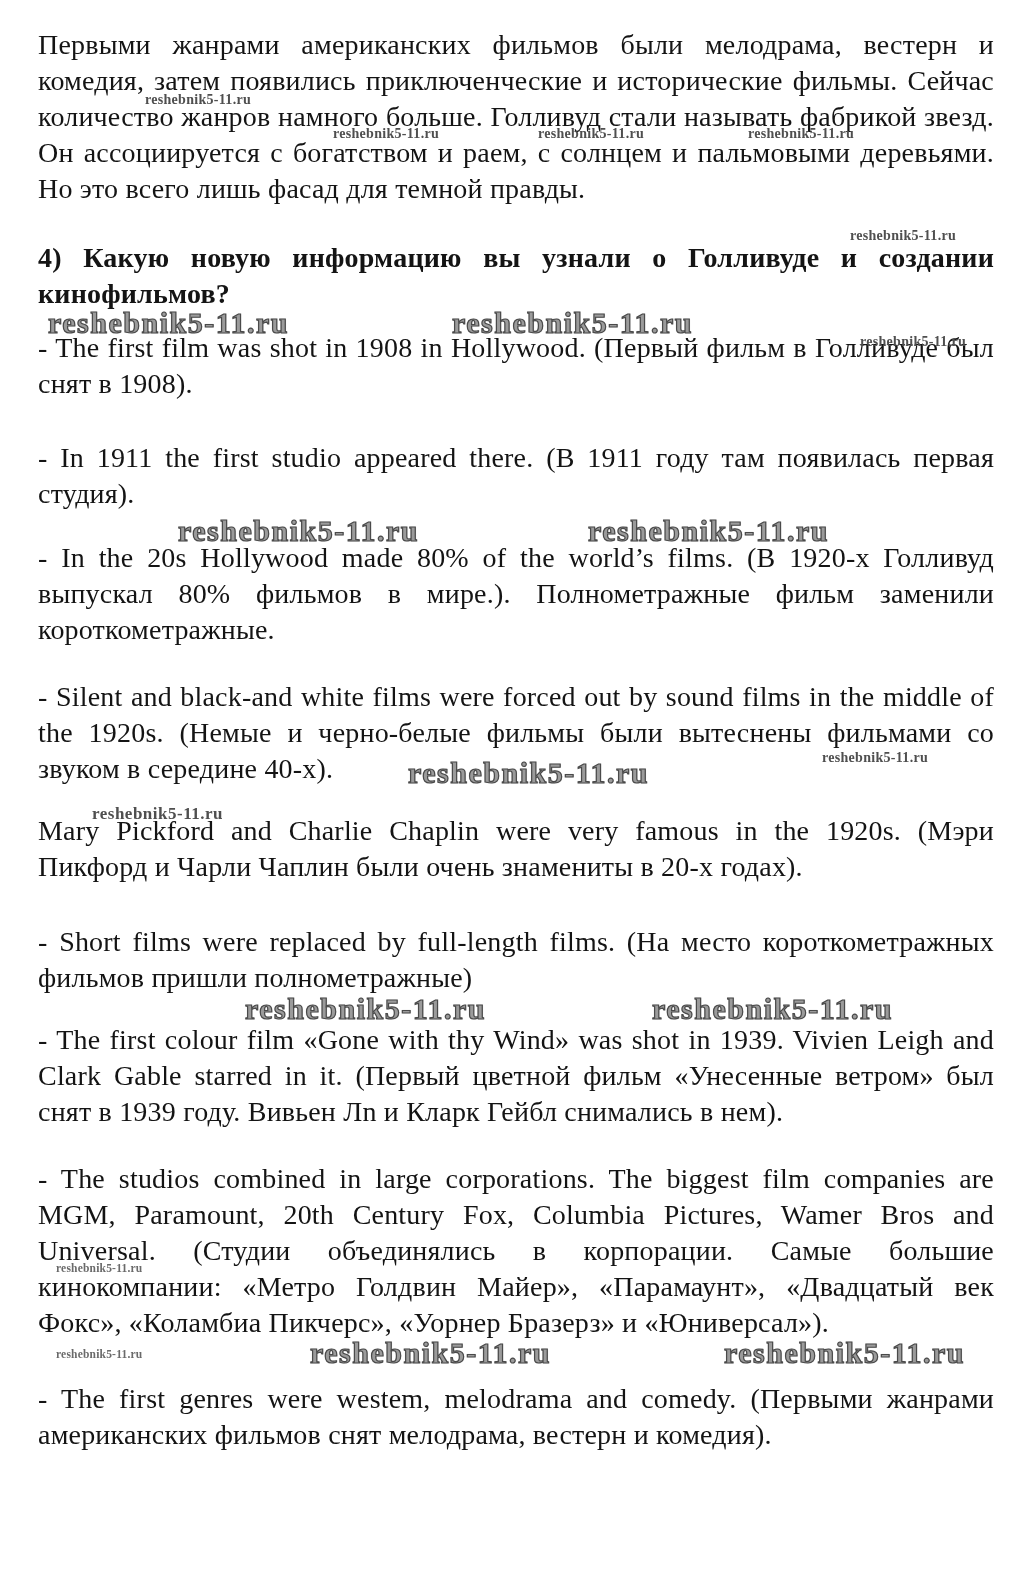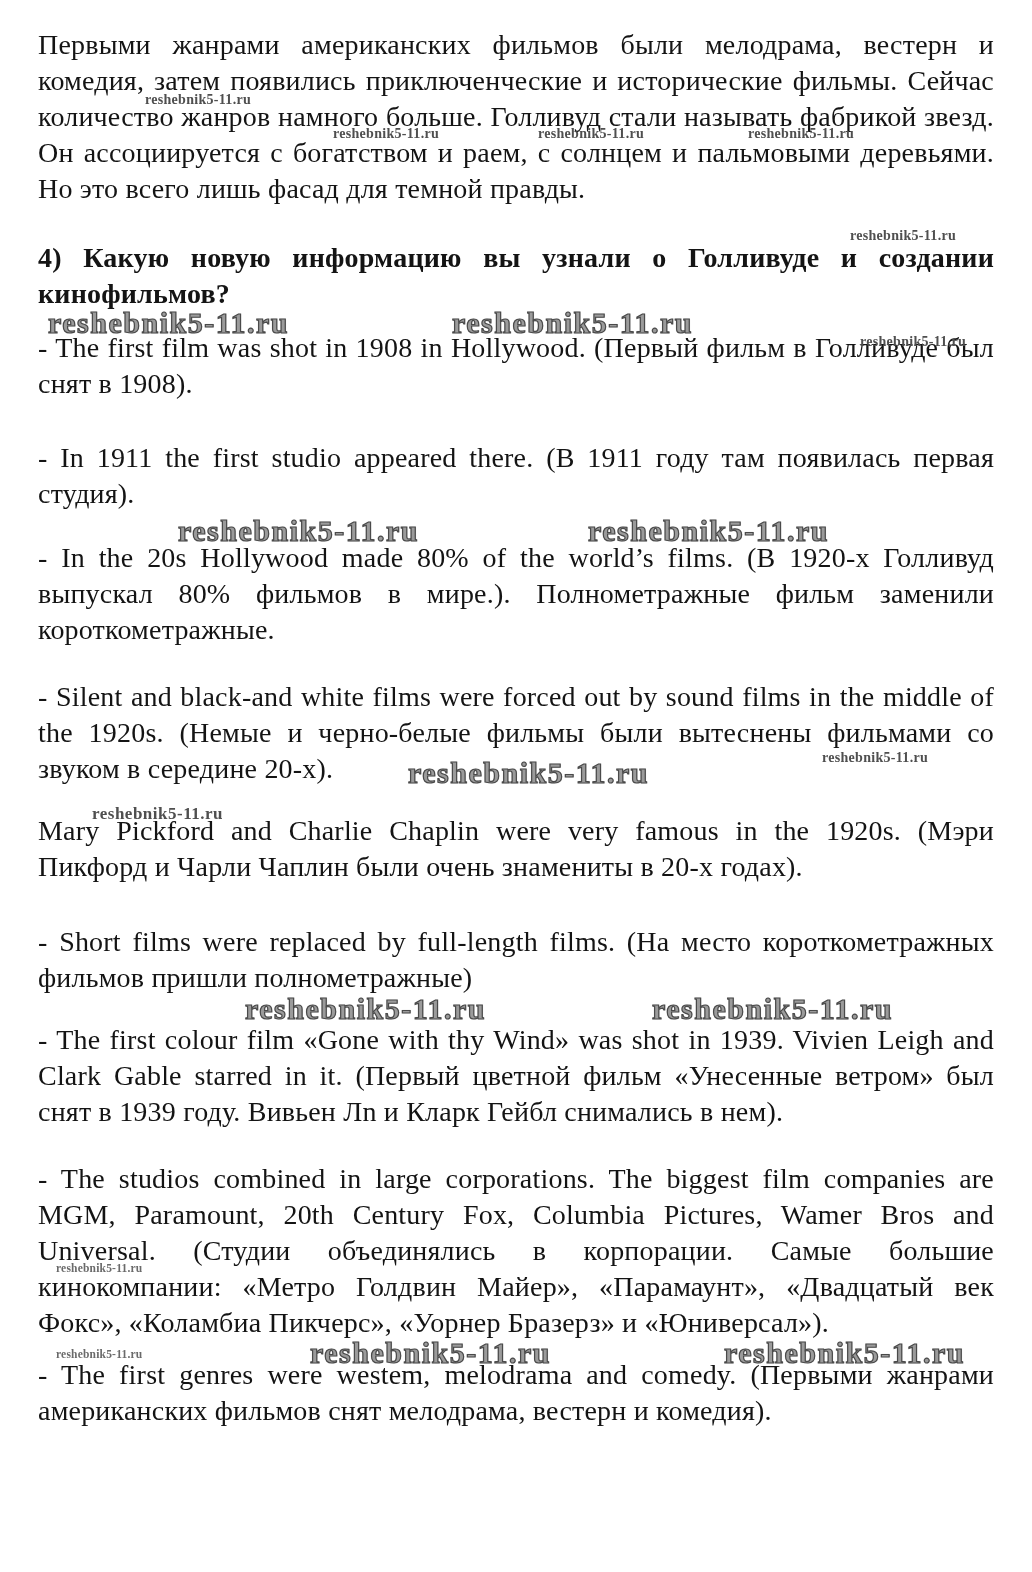--- a/index.html
+++ b/index.html
@@ -30,21 +30,21 @@
     font-weight: bold;
   }
   
   .mb33 { margin-bottom: 33px; }
   .mb30 { margin-bottom: 18px; }
   .mb38 { margin-bottom: 38px; }
   .mb28 { margin-bottom: 28px; }
   .mb31 { margin-bottom: 31px; }
   .mb26 { margin-bottom: 26px; }
   .mb39 { margin-bottom: 39px; }
-  .mb32 { margin-bottom: 16px; }
+  .mb32 { margin-bottom: 40px; }
 
   
   .wm {
     position: absolute;
     font-family: "Liberation Serif", serif;
     font-weight: bold;
     white-space: nowrap;
     z-index: 3;
     pointer-events: none;
   }
@@ -65,21 +65,21 @@
 <div class="page">
   <div class="content">
 
     <p class="para mb33">Первыми жанрами американских фильмов были мелодрама, вестерн и комедия, затем появились приключенческие и исторические фильмы. Сейчас количество жанров намного больше. Голливуд стали называть фабрикой звезд. Он ассоциируется с богатством и раем, с солнцем и пальмовыми деревьями. Но это всего лишь фасад для темной правды.</p>
 
     <p class="para heading mb30">4) Какую новую информацию вы узнали о Голливуде и создании кинофильмов?</p>
 
     <p class="para mb38">- The first film was shot in 1908 in Hollywood. (Первый фильм в Голливуде был снят в 1908).</p>
     <p class="para mb28">- In 1911 the first studio appeared there. (В 1911 году там появилась первая студия).</p>
     <p class="para mb31">- In the 20s Hollywood made 80% of the world’s films. (В 1920-х Голливуд выпускал 80% фильмов в мире.). Полнометражные фильм заменили короткометражные.</p>
-    <p class="para mb26">- Silent and black-and white films were forced out by sound films in the middle of the 1920s. (Немые и черно-белые фильмы были вытеснены фильмами со звуком в середине 20-х).</p>
+    <p class="para mb26">- Silent and black-and white films were forced out by sound films in the middle of the 1920s. (Немые и черно-белые фильмы были вытеснены фильмами со звуком в середине 40-х).</p>
     <p class="para mb39">Mary Pickford and Charlie Chaplin were very famous in the 1920s. (Мэри Пикфорд и Чарли Чаплин были очень знамениты в 20-х годах).</p>
     <p class="para mb26">- Short films were replaced by full-length films. (На место короткометражных фильмов пришли полнометражные)</p>
     <p class="para mb31">- The first colour film «Gone with thy Wind» was shot in 1939. Vivien Leigh and Clark Gable starred in it. (Первый цветной фильм «Унесенные ветром» был снят в 1939 году. Вивьен Лn и Кларк Гейбл снимались в нем).</p>
     <p class="para mb32">- The studios combined in large corporations. The biggest film companies are MGM, Paramount, 20th Century Fox, Columbia Pictures, Wamer Bros and Universal. (Студии объединялись в корпорации. Самые большие кинокомпании: «Метро Голдвин Майер», «Парамаунт», «Двадцатый век Фокс», «Коламбиа Пикчерс», «Уорнер Бразерз» и «Юниверсал»).</p>
     <p class="para">- The first genres were westem, melodrama and comedy. (Первыми жанрами американских фильмов снят мелодрама, вестерн и комедия).</p>
 
   </div>
 
   <span class="wm wm-s" style="left:145px; top:92px;">reshebnik5-11.ru</span>
   <span class="wm wm-s" style="left:333px; top:126px;">reshebnik5-11.ru</span>

